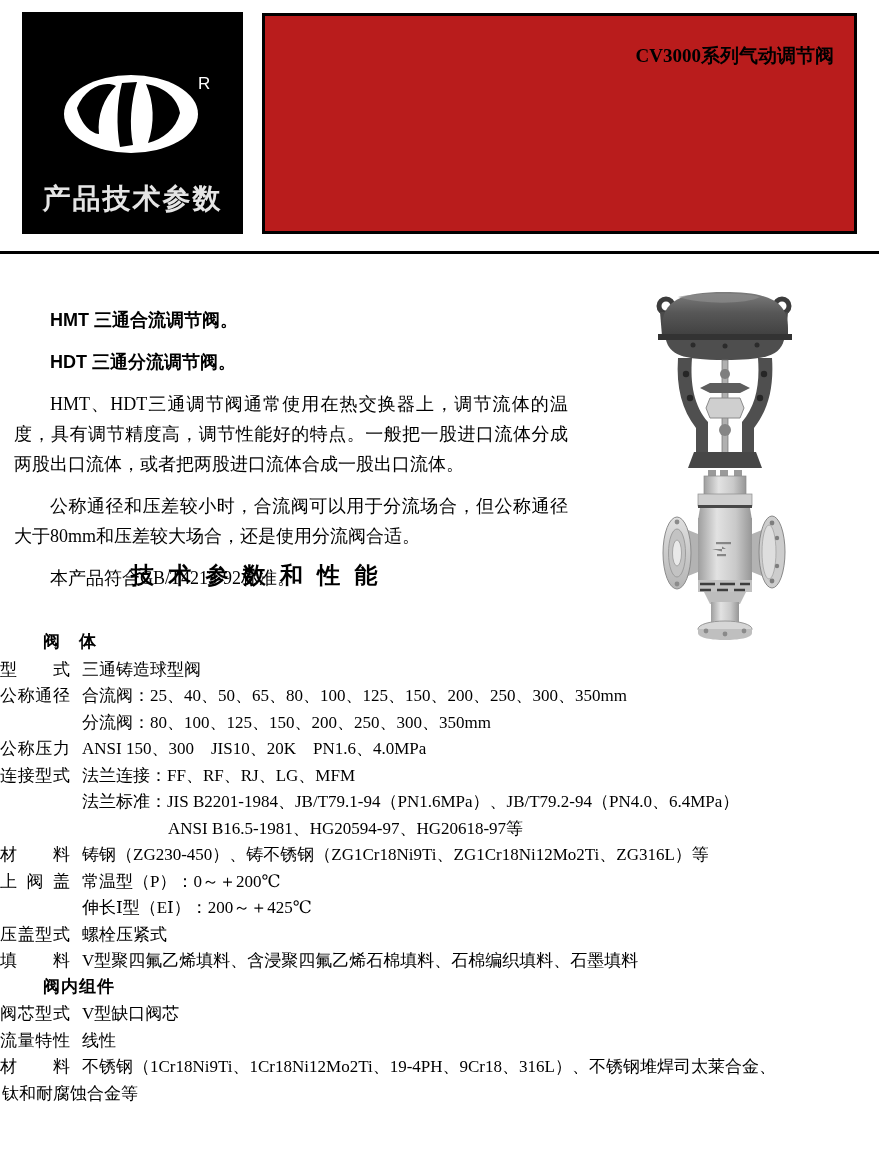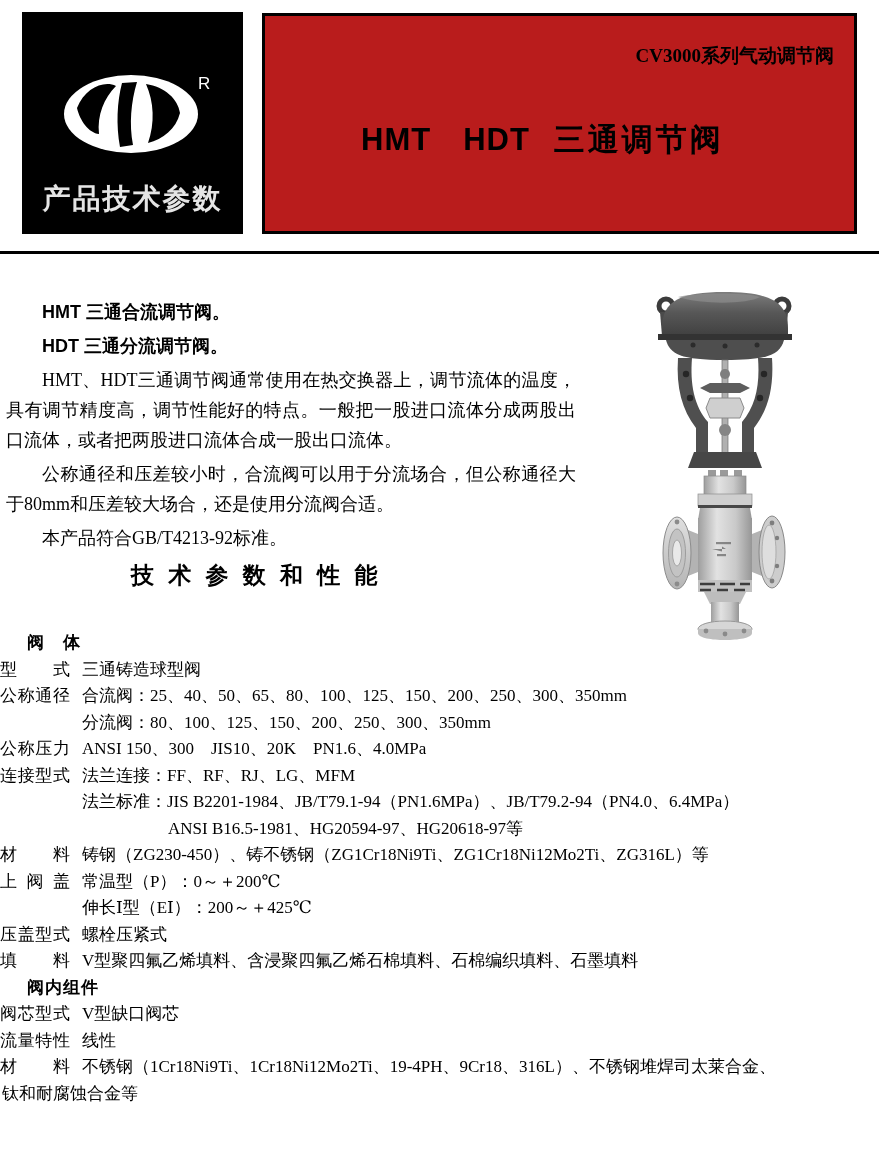--- a/index.html
+++ b/index.html
@@ -28,37 +28,37 @@
   }
   .page-title{
     position:absolute;left:96px;top:103px;margin:0;white-space:nowrap;
     font-size:31px;font-weight:700;
   }
   .title-latin{font-family:"Liberation Sans","DejaVu Sans",sans-serif;letter-spacing:1px;}
   .title-cjk{font-family:"Liberation Serif","DejaVu Serif",serif;margin-left:24px;letter-spacing:3px;}
   .divider{position:absolute;left:0;top:251px;width:879px;height:3px;background:#000;}
   
   .intro{position:absolute;left:2px;top:293px;width:578px;font-size:18px;line-height:30px;}
-  .intro p{margin:4px;text-indent:2em;text-align:justify;text-justify:inter-character;}
+  .intro p{margin:12px;text-indent:2em;text-align:justify;text-justify:inter-character;}
   .intro p.bold-line{
     font-family:"Liberation Sans","DejaVu Sans",sans-serif;font-weight:700;text-align:left;
   }
   
   .product-photo{position:absolute;left:648px;top:288px;width:152px;height:352px;margin:0;}
   
   .section-heading{
     position:absolute;left:131px;top:560px;margin:0;
     font-family:"Liberation Sans","DejaVu Sans",sans-serif;
     font-size:23px;font-weight:700;letter-spacing:0.62em;white-space:nowrap;
   }
   
   .specs{position:absolute;left:0;top:630px;width:879px;font-size:17px;line-height:26.5px;}
   .spec-h{
-    padding-left:27px;font-weight:700;
-    font-family:Liberation Serif, serif;
+    padding-left:43px;font-weight:700;
+    font-family:Liberation Mono, monospace;
     letter-spacing:1px;
   }
   .spec-row{display:flex;}
   .spec-label{
     flex:none;width:70px;margin-right:12px;
     text-align:justify;text-align-last:justify;white-space:nowrap;
   }
   .spec-value{white-space:nowrap;}
   .spec-row.indent2 .spec-value{padding-left:86px;}
   .spec-cont{padding-left:2px;white-space:nowrap;}
@@ -74,21 +74,20 @@
       <path d="M55,96 C63,76 82,68 94,74 C82,86 75,103 77,122 C67,121 58,109 55,96 Z" fill="#000"></path>
       <path d="M100,71 L115,70 C109,90 107,112 111,133 L98,135 C94,113 95,90 100,71 Z" fill="#000"></path>
       <path d="M124,72 C143,75 156,87 158,101 C154,117 141,127 126,131 C133,111 132,90 124,72 Z" fill="#000"></path>
     </svg>
     <span class="reg-mark">R</span>
     <div class="logo-caption">产品技术参数</div>
   </div>
 
   <div class="title-box">
     <div class="series-label">CV3000系列气动调节阀</div>
-    <h1 class="page-title"><span class="title-latin">HMT　HDT</span><span class="title-cjk">三通调节阀</span></h1>
   </div>
 
   <div class="divider"></div>
 
   <section class="intro">
     <p class="bold-line">HMT 三通合流调节阀。</p>
     <p class="bold-line">HDT 三通分流调节阀。</p>
     <p>HMT、HDT三通调节阀通常使用在热交换器上，调节流体的温度，具有调节精度高，调节性能好的特点。一般把一股进口流体分成两股出口流体，或者把两股进口流体合成一股出口流体。</p>
     <p>公称通径和压差较小时，合流阀可以用于分流场合，但公称通径大于80mm和压差较大场合，还是使用分流阀合适。</p>
     <p>本产品符合GB/T4213-92标准。</p>

